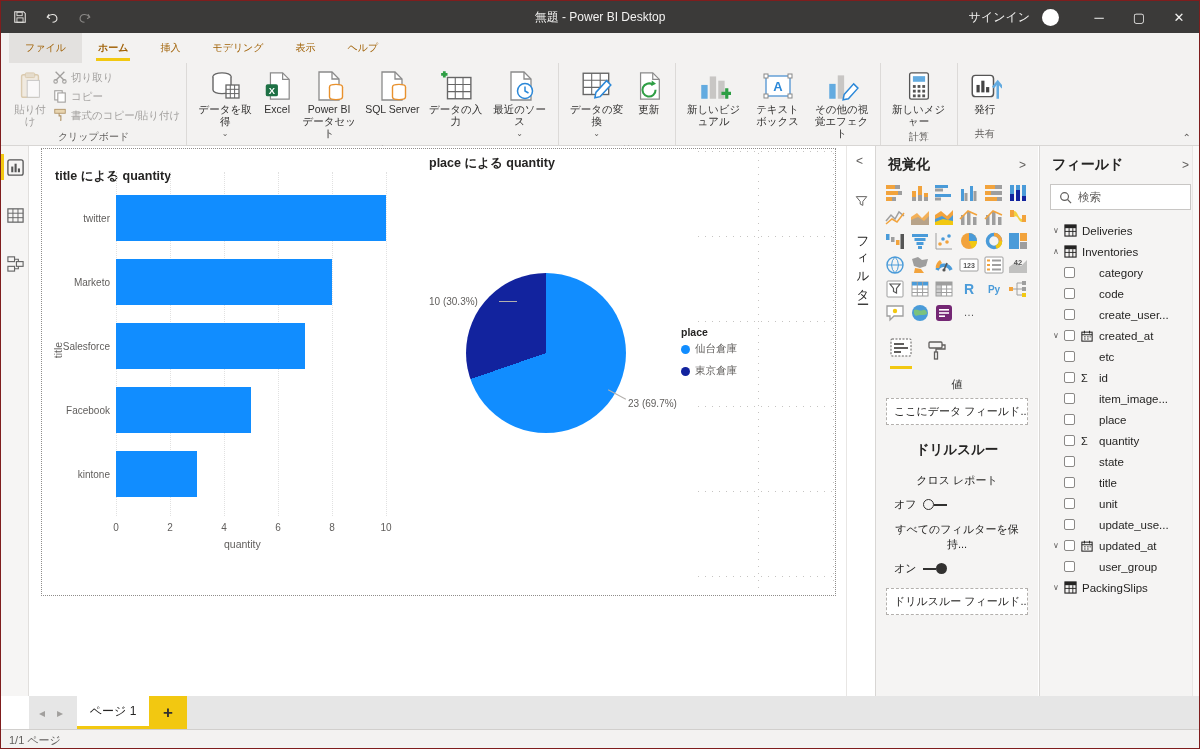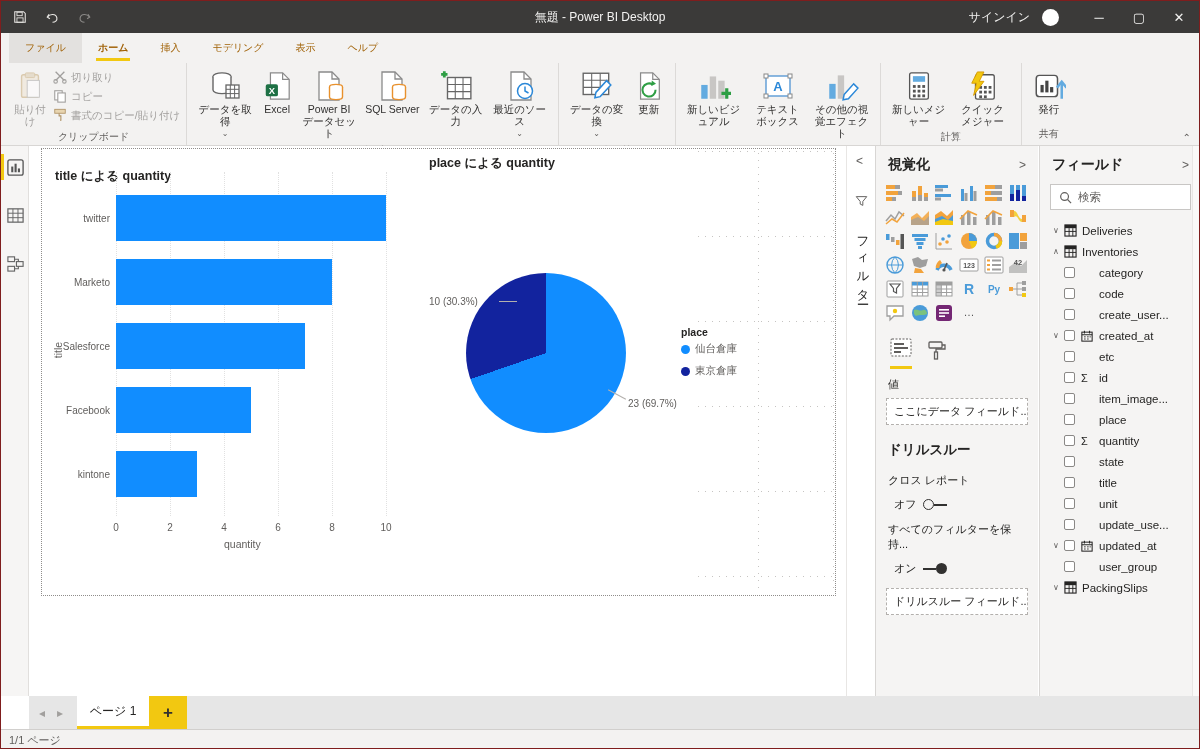--- a/index.html
+++ b/index.html
@@ -61,21 +61,21 @@
   .legend .ltitle{font-weight:600;font-size:10.5px;margin-bottom:4px;}
   .litem{display:flex;align-items:center;gap:5px;margin-bottom:8px;color:#605e5c;}
   .ldot{width:9px;height:9px;border-radius:50%;}
   
   .filterstrip{position:absolute;left:845px;top:145px;width:30px;height:550px;background:#fff;border-left:1px solid #e8e6e4;border-right:1px solid #d8d6d4;}
   .fs-ch{position:absolute;left:9px;top:8px;color:#605e5c;font-size:12px;}
   .fs-funnel{position:absolute;left:7px;top:48px;}
   .fs-title{position:absolute;left:7px;top:82px;writing-mode:vertical-rl;font-size:12.5px;color:#252423;letter-spacing:3px;}
   
   .panel{position:absolute;top:145px;height:550px;background:#f5f4f3;}
-  .vizpanel{left:875px;width:162px;}
+  .vizpanel{left:875px;width:162px;text-align:center;}
   .fieldpanel{left:1038px;width:162px;border-left:1px solid #d8d6d4;}
   .phead{display:flex;justify-content:space-between;align-items:center;padding:10px 12px 6px 12px;font-size:14px;font-weight:bold;color:#252423;}
   .phead .chev{font-weight:normal;color:#605e5c;font-size:12px;}
   .vizgrid{display:grid;grid-template-columns:repeat(6,1fr);gap:2px 2px;padding:2px 8px;}
   .vicon{width:22px;height:22px;display:flex;align-items:center;justify-content:center;}
   .viztabs{display:flex;gap:14px;padding:12px 14px 0 14px;align-items:flex-end;}
   .viztab{padding-bottom:5px;}
   .viztab.sel{border-bottom:3px solid #f2c811;}
   .sechead{font-size:11px;color:#252423;padding:8px 12px 4px;}
   .dropbox{margin:2px 10px;border:1px dashed #b3b0ad;background:#fff;font-size:11px;color:#252423;padding:5px 7px;white-space:nowrap;overflow:hidden;}
@@ -337,39 +337,20 @@
                   <rect x="14.5" y="20" width="3" height="3"></rect>
                   <rect x="19.5" y="20" width="3" height="3"></rect>
                   <rect x="9.5" y="25" width="3" height="3"></rect>
                   <rect x="14.5" y="25" width="3" height="3"></rect>
                   <rect x="19.5" y="25" width="3" height="3"></rect>
                 </g>
               </svg>
             </span>
             <span>新しいメジャー</span>
           </div>
-          <div class="rbtn" style="max-width: 64px;">
-            <span class="ric">
-              <svg width="30" height="34" viewBox="0 0 32 32">
-                <rect x="8" y="4" width="20" height="26" rx="2" fill="#fff" stroke="#555" stroke-width="1.4"></rect>
-                <g fill="#555">
-                  <rect x="12" y="16" width="3" height="3"></rect>
-                  <rect x="17" y="16" width="3" height="3"></rect>
-                  <rect x="22" y="16" width="3" height="3"></rect>
-                  <rect x="12" y="21" width="3" height="3"></rect>
-                  <rect x="17" y="21" width="3" height="3"></rect>
-                  <rect x="22" y="21" width="3" height="3"></rect>
-                  <rect x="12" y="26" width="3" height="3"></rect>
-                  <rect x="17" y="26" width="3" height="3"></rect>
-                </g>
-                <polygon points="10,1 17,1 12,11 17,11 6,26 9,13 4,13" fill="#F2C811" stroke="#D89B00"></polygon>
-              </svg>
-            </span>
-            <span>クイック メジャー</span>
-          </div>
         </div>
         <div class="rlabel">計算</div>
       </div>
       <div class="rgroup">
         <div class="rbtns">
           <div class="rbtn" style="max-width: 64px;">
             <span class="ric">
               <svg width="34" height="34" viewBox="0 0 32 32">
                 <rect x="4" y="6" width="20" height="20" rx="3" fill="#fff" stroke="#555" stroke-width="1.4"></rect>
                 <rect x="8" y="15" width="3" height="7" fill="#444"></rect>

